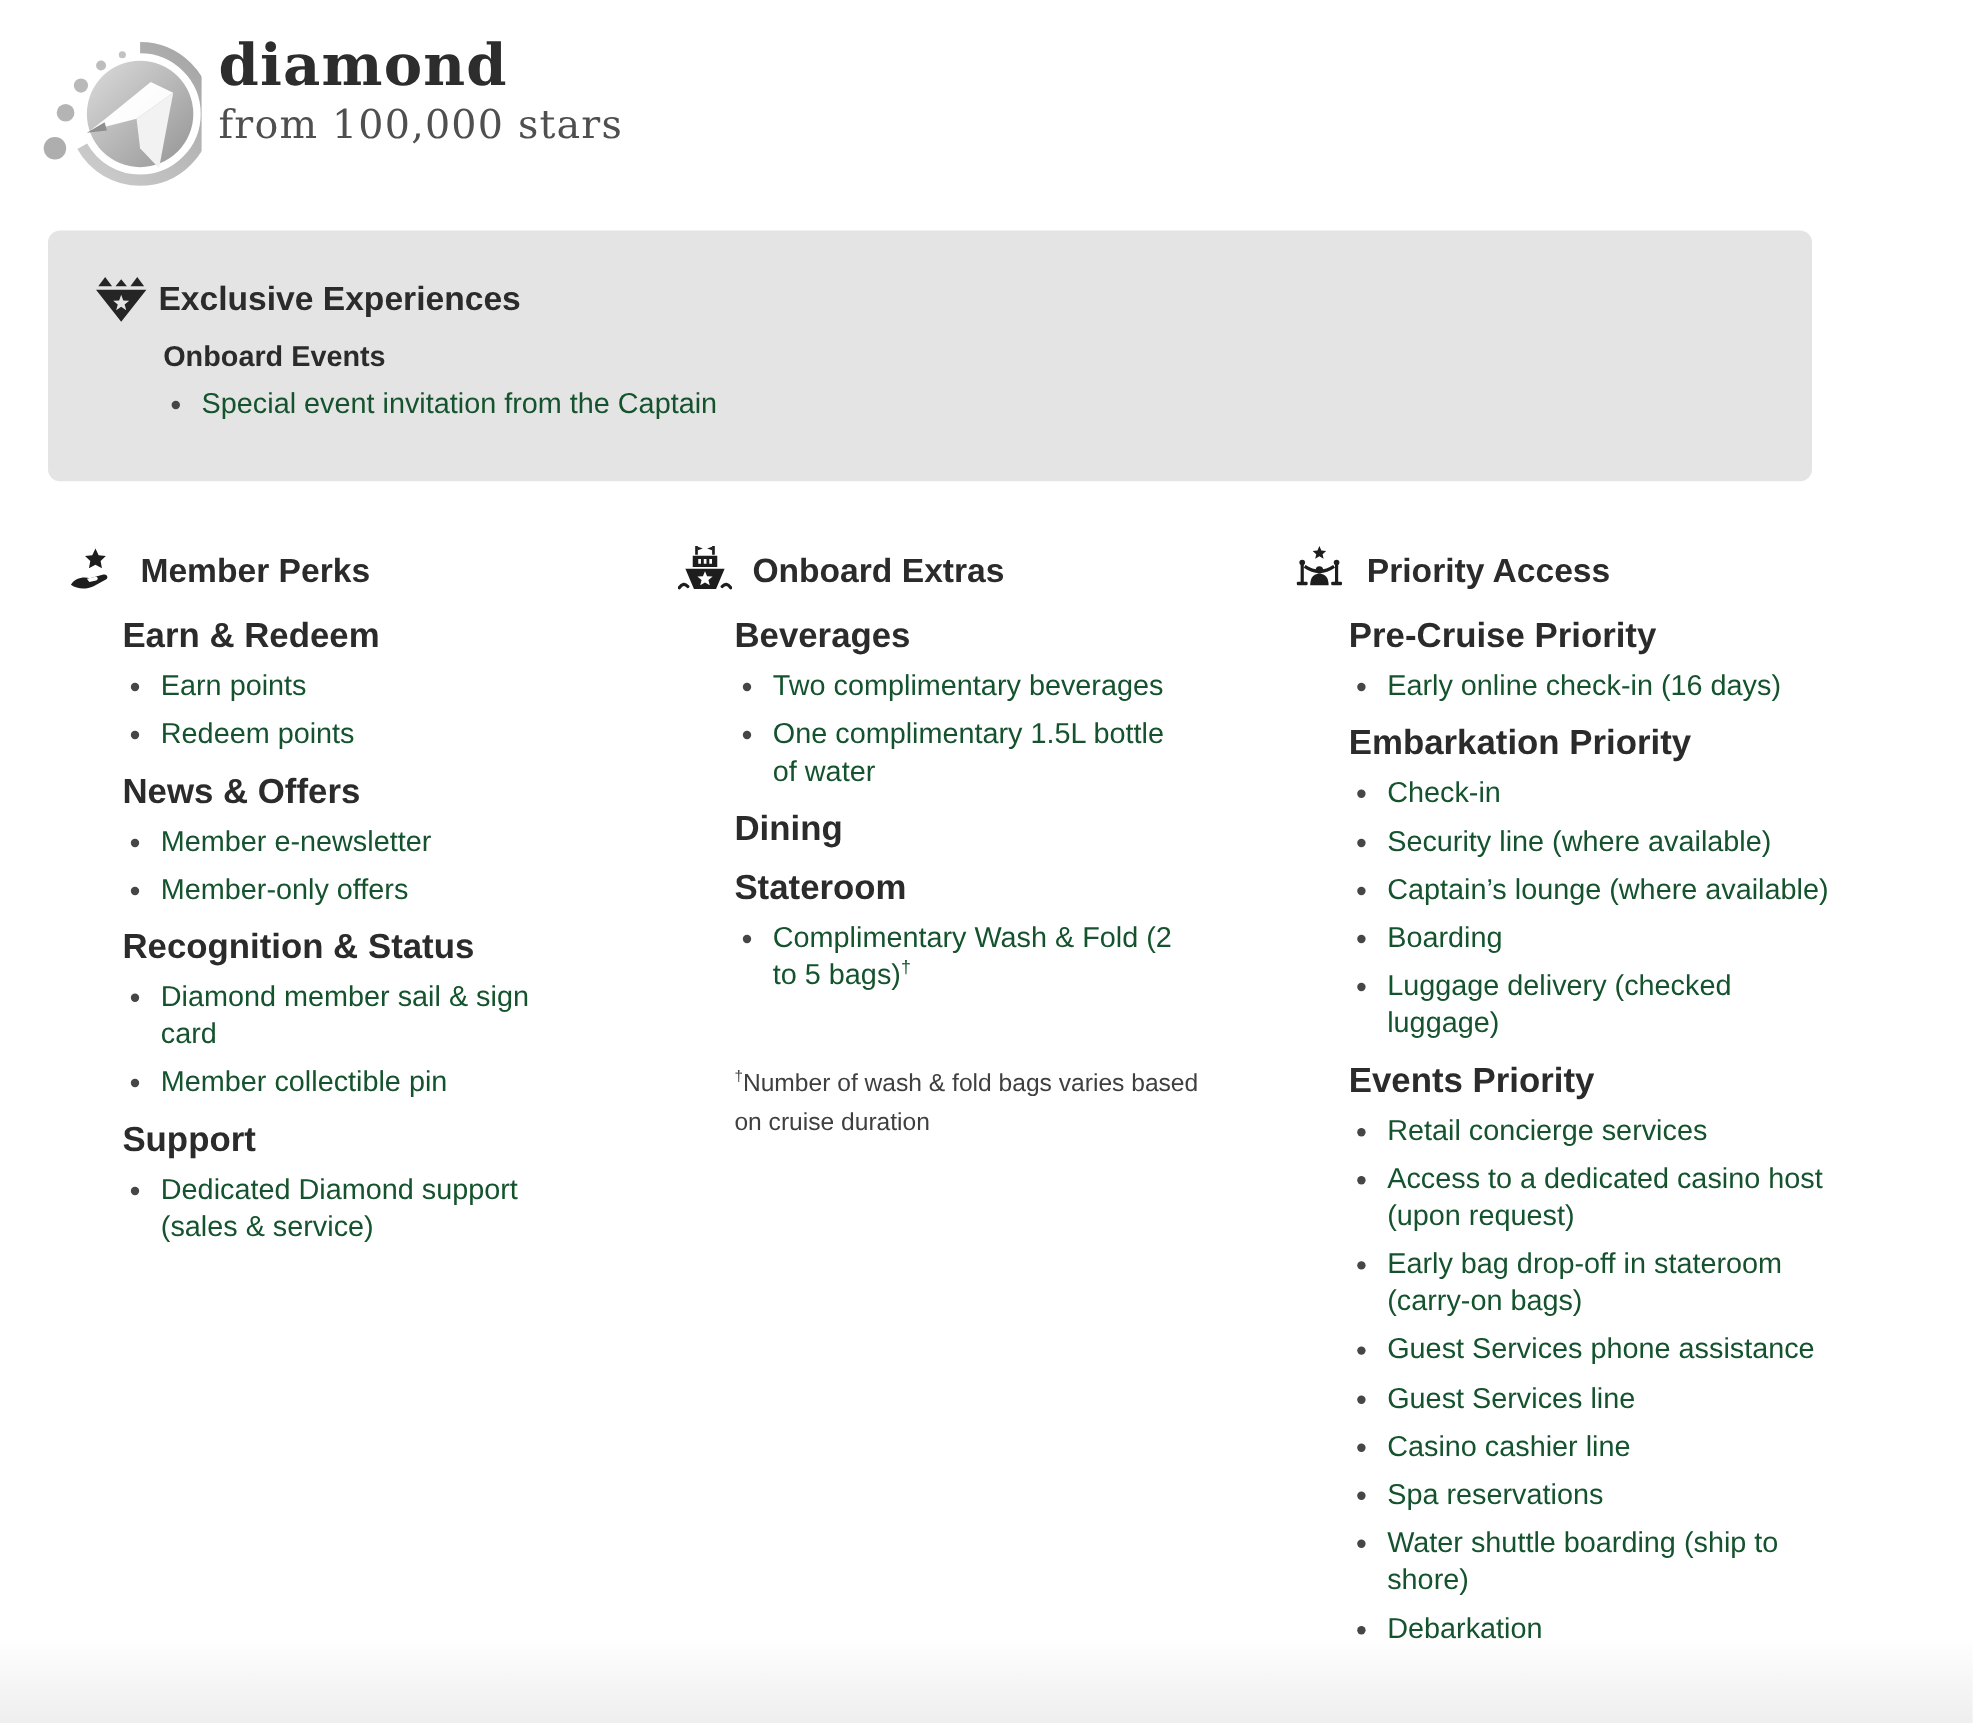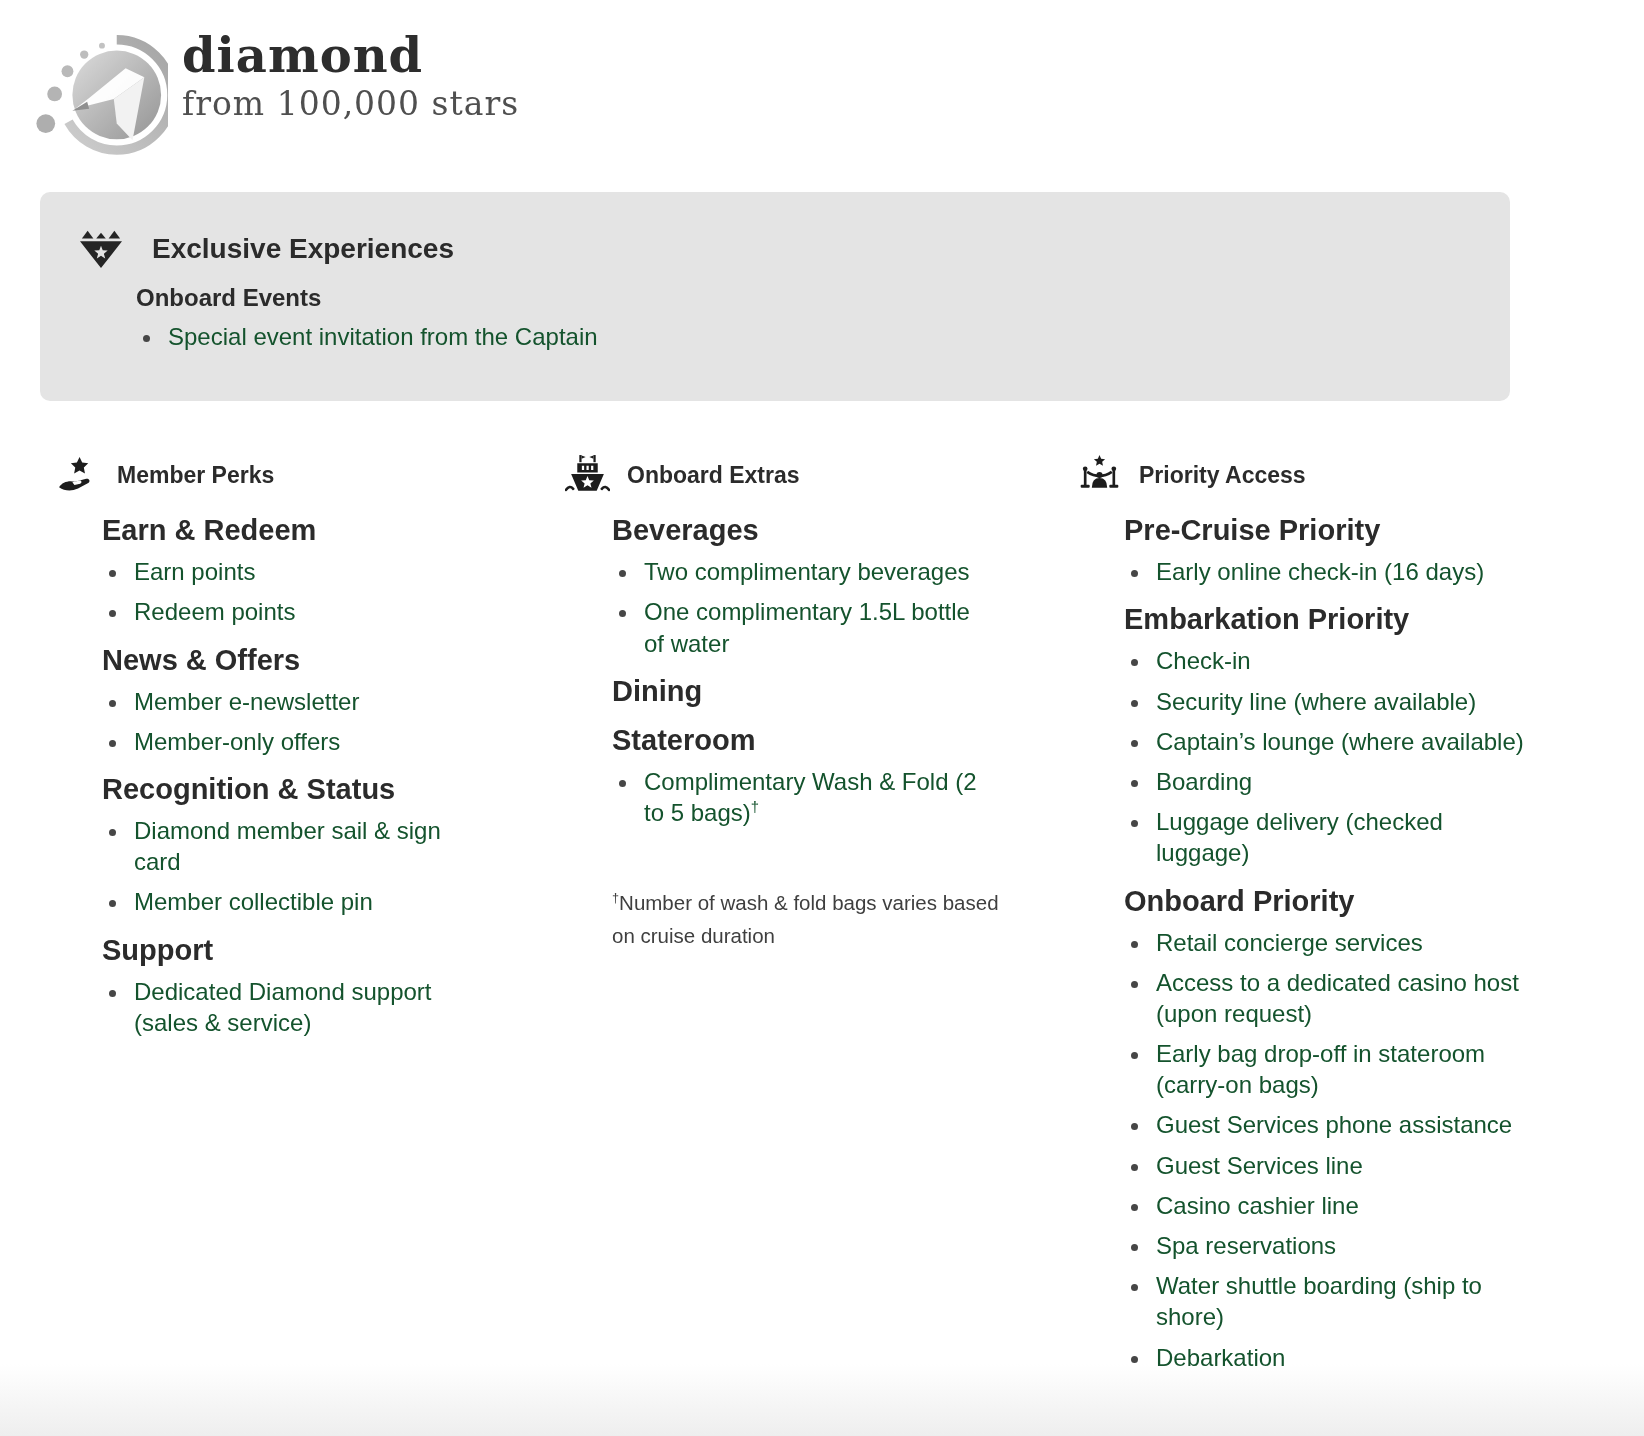--- a/index.html
+++ b/index.html
@@ -24,21 +24,21 @@
     margin-top:4px;letter-spacing:1px;
   }
   
   .banner{
     margin:32px 134px 0 40px;
     background:#e4e4e4;
     border-radius:10px;
     padding:36px 40px 40px 38px;
     min-height:120px;
   }
-  .banner-head{display:flex;align-items:center;gap:28px;}
+  .banner-head{display:flex;align-items:center;gap:8px;}
   .banner-icon svg{width:46px;height:42px;display:block;}
   .banner-title{margin:0;font-size:28px;font-weight:700;color:#2b2b2b;}
   .banner-body{margin-left:58px;margin-top:6px;}
   .banner-body .section-heading{font-size:24px;margin:14px 0 2px;}
   
   .section-heading{
     font-size:29px;font-weight:700;color:#2b2b2b;margin:16px 0 4px;
   }
   ul.bullet-list{margin:0;padding-left:27px;list-style:disc;}
   ul.bullet-list li{
@@ -49,21 +49,21 @@
   sup{font-size:0.62em;line-height:0;}
   
   .columns{
     display:grid;
     grid-template-columns:510px 512px auto;
     margin:52px 110px 0 55px;
     align-items:start;
   }
   .col-head{display:flex;align-items:center;gap:17px;}
   .col-icon svg{width:45px;height:45px;display:block;}
-  .col-title{margin:0;font-size:23px;font-weight:700;color:#2b2b2b;}
+  .col-title{margin:0;font-size:28px;font-weight:700;color:#2b2b2b;}
   .col-body{margin-left:47px;margin-top:12px;}
   .colw1 ul.bullet-list li{max-width:330px;}
   .colw2 ul.bullet-list li{max-width:345px;}
   .colw3 ul.bullet-list li{max-width:372px;}
   .footnote{
     margin:58px 0 0 47px;
     font-size:20.5px;color:#3f3f3f;line-height:1.62;
     max-width:392px;
   }
   
@@ -226,21 +226,21 @@
             <li>Early online check-in (16 days)</li>
           </ul>
           <h3 class="section-heading">Embarkation Priority</h3>
           <ul class="bullet-list">
             <li>Check-in</li>
             <li>Security line (where available)</li>
             <li>Captain’s lounge (where available)</li>
             <li>Boarding</li>
             <li>Luggage delivery (checked luggage)</li>
           </ul>
-          <h3 class="section-heading">Onboard Priority</h3>
+          <h3 class="section-heading">Events Priority</h3>
           <ul class="bullet-list">
             <li>Retail concierge services</li>
             <li>Access to a dedicated casino host (upon request)</li>
             <li>Early bag drop-off in stateroom (carry-on bags)</li>
             <li>Guest Services phone assistance</li>
             <li>Guest Services line</li>
             <li>Casino cashier line</li>
             <li>Spa reservations</li>
             <li>Water shuttle boarding (ship to shore)</li>
             <li>Debarkation</li>

